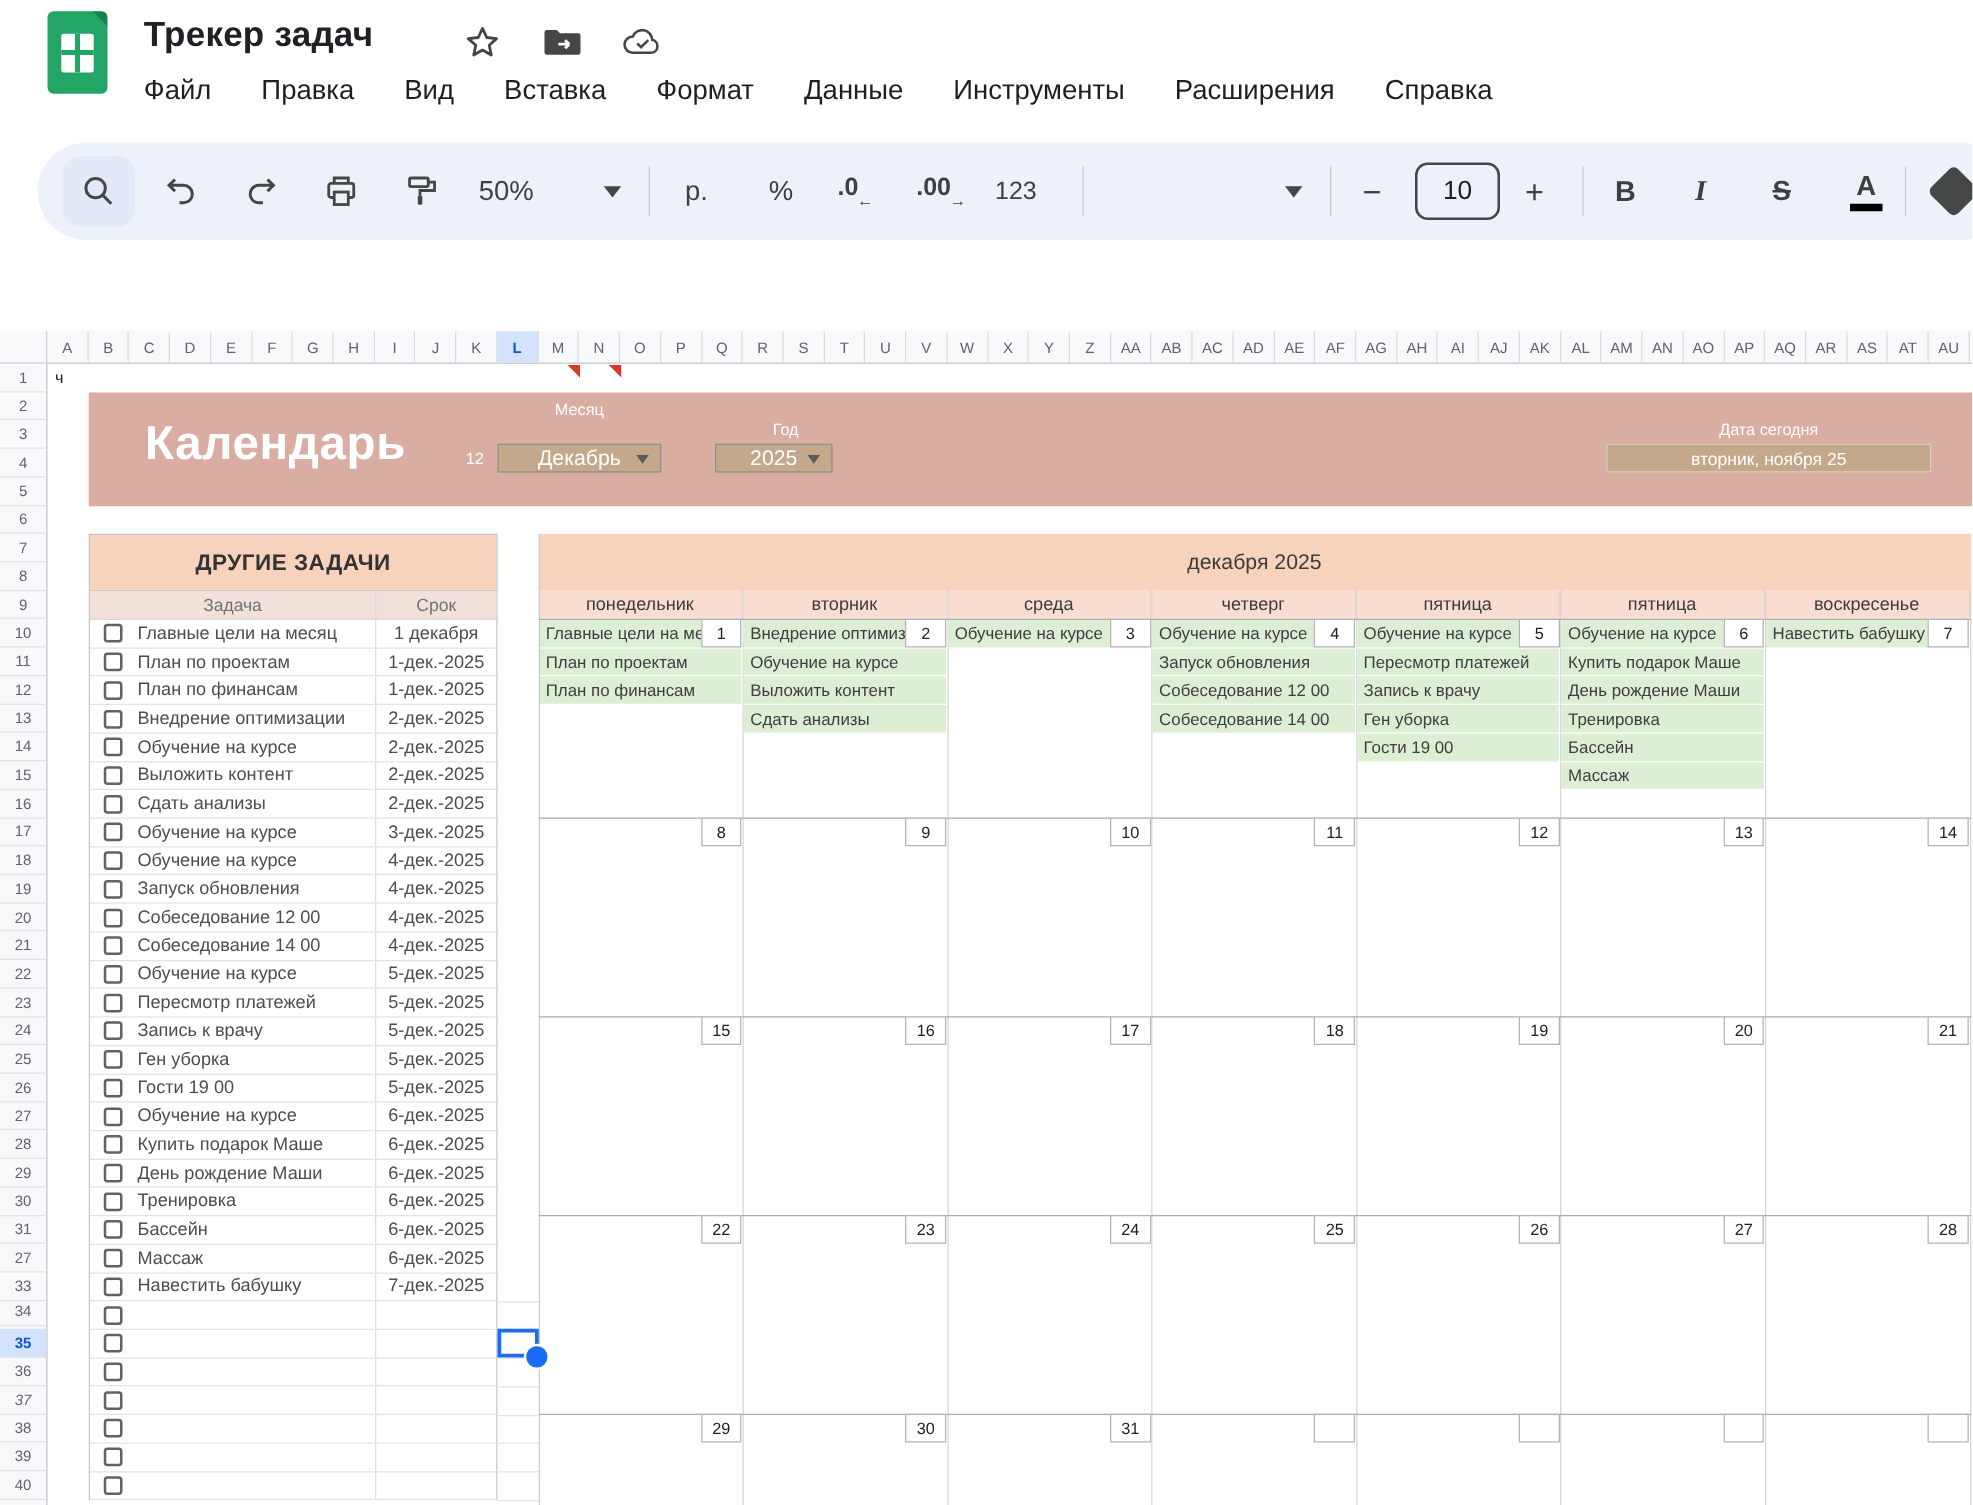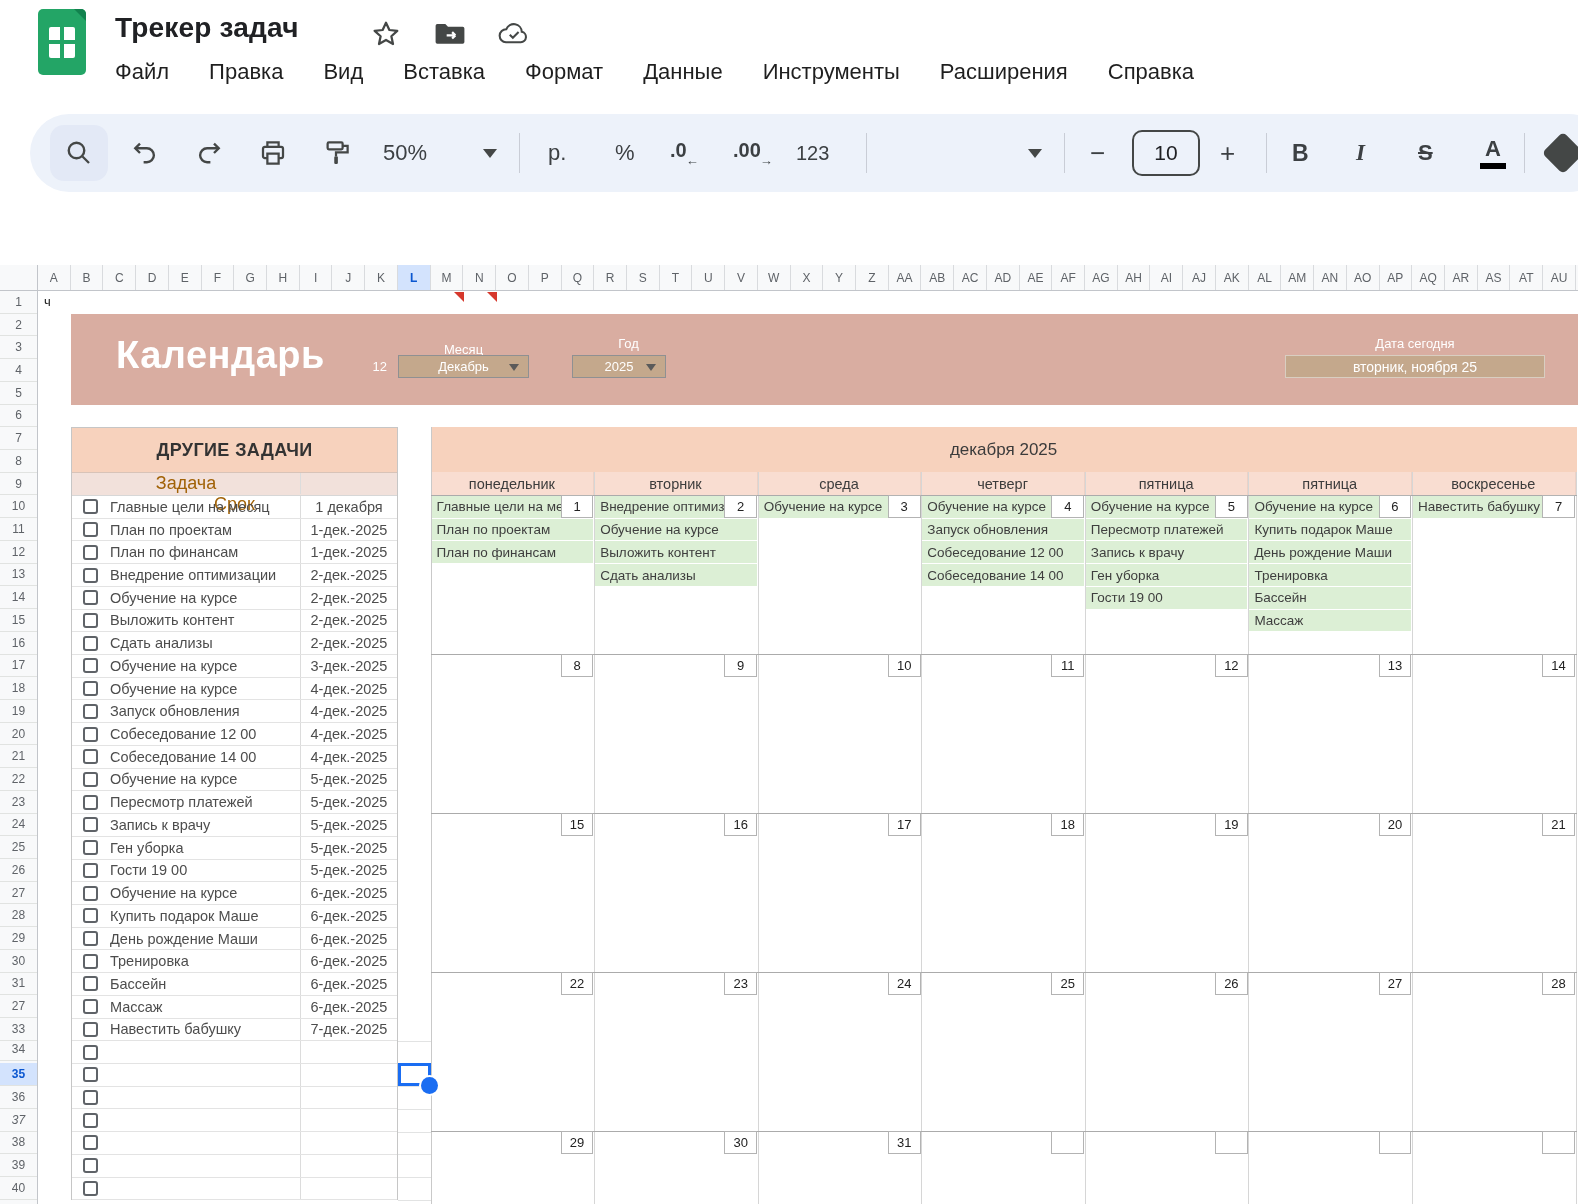--- a/index.html
+++ b/index.html
@@ -62,30 +62,30 @@
   .sheet > *{pointer-events:auto;}
   .a1{position:absolute;left:44px;top:294px;font-size:13px;color:#222;}
   .flag{position:absolute;top:292px;width:0;height:0;border-top:10px solid var(--marker-red);border-left:10px solid transparent;}
 
   
   .banner{position:absolute;left:71px;top:314px;width:1507px;height:91px;background:var(--banner-bg);color:#fff;}
   .banner-title{position:absolute;left:45px;top:20px;font-size:38px;font-weight:700;letter-spacing:.5px;}
   .banner-mnum{position:absolute;left:292px;top:45px;width:24px;text-align:right;font-size:13px;}
   .ctl-label{position:absolute;font-size:13px;color:#fff;text-align:center;}
   .ctl-box{position:absolute;height:23px;background:var(--control-tan);display:flex;align-items:center;justify-content:center;
-           font-size:13px;color:#fff;}
+           font-size:17px;color:#fff;}
   .ctl-box .caret{border-left-width:5px;border-right-width:5px;border-top:7px solid #5a5a5a;position:absolute;right:9px;top:8px;}
   .ctl-box.bordered{border:1.5px solid #8f9092;}
   .ctl-box.light{border:1.5px solid #d9cec1;font-size:14px;}
 
   
   .tasks{position:absolute;left:71px;top:427px;width:327px;border:1px solid #c6c6c6;border-bottom:none;background:#fff;}
   .tasks-header{height:45px;background:var(--peach-header);display:flex;align-items:center;justify-content:center;
                 font-size:18px;font-weight:700;color:#333;letter-spacing:.4px;border-bottom:1px solid #d8c3b8;}
-  .tasks-subheader{height:23px;background:var(--table-subheader);display:flex;font-size:18px;color:#a16207;border-bottom:1px solid #d7d7d7;flex-direction:column;}
+  .tasks-subheader{height:23px;background:var(--table-subheader);display:flex;font-size:14px;color:#737373;border-bottom:1px solid #d7d7d7;}
   .sub-task{width:229px;display:flex;align-items:center;justify-content:center;border-right:1px solid #dcdcdc;}
   .sub-due{flex:1;display:flex;align-items:center;justify-content:center;}
   .task-row{height:22.72px;display:flex;align-items:center;border-bottom:1px solid #e3e3e3;}
   .task-cell{width:229px;height:100%;display:flex;align-items:center;overflow:hidden;border-right:1px solid #dcdcdc;}
   .cb{flex:none;width:15px;height:15px;border:2px solid #5f6368;border-radius:3px;margin-left:11px;background:#fff;}
   .task-text{margin-left:12px;font-size:14.5px;color:#4d4d4d;white-space:nowrap;}
   .due-cell{flex:1;display:flex;align-items:center;justify-content:center;font-size:14.5px;color:#4d4d4d;}
 
   
   .gapline{position:absolute;left:398px;width:33px;height:1px;background:#e2e3e3;}
@@ -340,21 +340,21 @@
     </div>
 
   <div class="sheet" id="sheet">
     <div class="a1">ч</div>
     <div class="flag" style="left:454px"></div>
     <div class="flag" style="left:487px"></div>
 
     <div class="banner">
       <div class="banner-title">Календарь</div>
       <div class="banner-mnum">12</div>
-      <div class="ctl-label" style="left:327px;width:131px;top:28px">Месяц</div>
+      <div class="ctl-label" style="left:327px;width:131px;top:6px">Месяц</div>
       <div class="ctl-box bordered" style="left:327px;width:131px;top:41px">
         <span>Декабрь</span>
         <span class="caret"></span>
       </div>
       <div class="ctl-label" style="left:501px;width:113px;top:22px">Год</div>
       <div class="ctl-box bordered" style="left:501px;width:94px;top:41px">
         <span>2025</span>
         <span class="caret"></span>
       </div>
       <div class="ctl-label" style="left:1214px;width:260px;top:22px">Дата сегодня</div>

